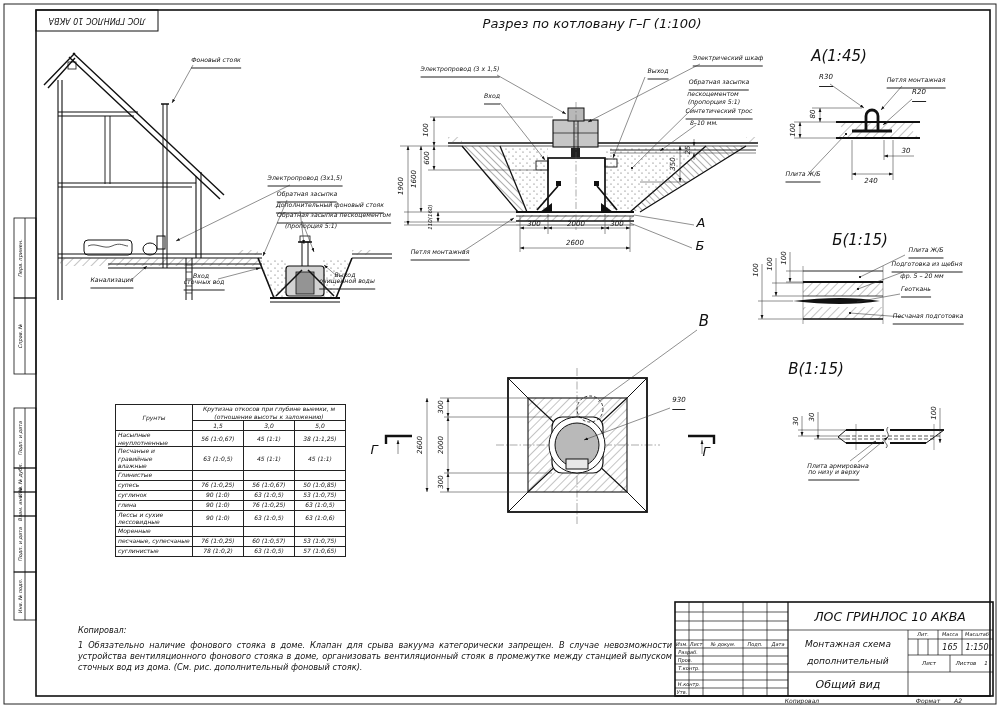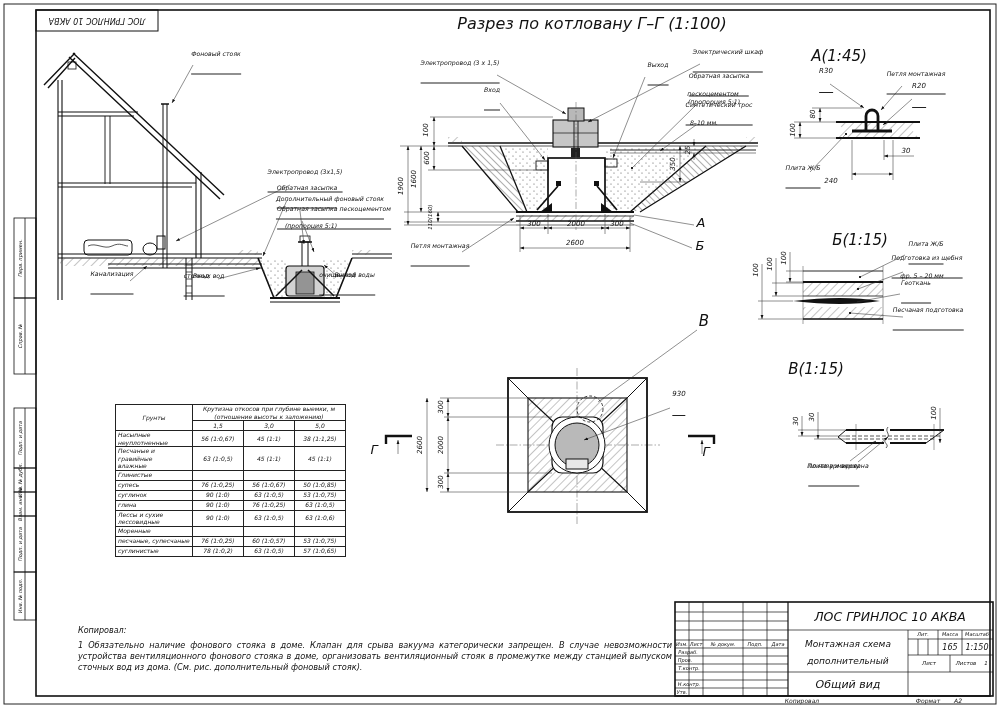--- a/index.html
+++ b/index.html
@@ -3,24 +3,24 @@
 <meta charset="utf-8">
 <style>
   html,body{margin:0;padding:0;background:#fff;}
   #sheet{position:relative;width:1000px;height:708px;background:#fff;overflow:hidden;
          font-family:"DejaVu Sans",sans-serif;}
   svg{position:absolute;left:0;top:0;}
   .lb{position:absolute;font:italic 6.2px "DejaVu Sans",sans-serif;color:#111;white-space:nowrap;z-index:3;}
   .c{transform:translate(-50%,-50%);}
   .v{transform:translate(-50%,-50%) rotate(-90deg);}
   .r180{transform:translate(-50%,-50%) rotate(180deg);}
-  .u{border-bottom:0.7px solid #222;padding-bottom:17px;}
+  .u{border-bottom:0.7px solid #222;padding-bottom:5px;}
   .f5{font-size:5px}.f55{font-size:5.5px}.f6{font-size:6px}.f7{font-size:7px}
   .f8{font-size:8px}.f9{font-size:9px}.f11{font-size:11px}.f12{font-size:12.5px}
-  .f13{font-size:13px}.f15{font-size:15px}.f18{font-size:16px}
+  .f13{font-size:13px}.f15{font-size:15px}.f18{font-size:13px}
   #soil{position:absolute;left:115px;top:404px;border-collapse:collapse;z-index:3;}
   #soil td{border:0.8px solid #222;font:italic 6px "DejaVu Sans",sans-serif;color:#111;
            padding:0 2px;line-height:1.25;height:9px;}
   #soil td.val{text-align:center;width:46px;}
   #soil td.lab{width:72px;}
   #notes-body{position:absolute;left:78px;top:640px;width:594px;z-index:3;
     font:italic 8.2px "DejaVu Sans",sans-serif;color:#111;text-align:justify;line-height:1.35;}
 </style>
 </head>
 <body>
@@ -320,21 +320,21 @@
 <div class="lb c f7" style="left:575px;top:243px">2600</div>
 <div class="lb c f13" style="left:701px;top:222px">А</div>
 <div class="lb c f13" style="left:700px;top:245px">Б</div>
 
 <div class="lb c f15" style="left:839px;top:56px">А(1:45)</div>
 <div class="lb c u f7" style="left:826px;top:80px">R30</div>
 <div class="lb c u" style="left:916px;top:82px">Петля монтажная</div>
 <div class="lb c u f7" style="left:919px;top:95px">R20</div>
 <div class="lb v f7" style="left:813px;top:114px">80</div>
 <div class="lb v f7" style="left:793px;top:130px">100</div>
-<div class="lb c f7" style="left:831px;top:181px">240</div>
+<div class="lb c f7" style="left:871px;top:181px">240</div>
 <div class="lb c f7" style="left:906px;top:151px">30</div>
 <div class="lb c u" style="left:803px;top:176px">Плита Ж/Б</div>
 
 <div class="lb c f15" style="left:860px;top:240px">Б(1:15)</div>
 <div class="lb v f7" style="left:784px;top:258px">100</div>
 <div class="lb v f7" style="left:770px;top:264px">100</div>
 <div class="lb v f7" style="left:756px;top:270px">100</div>
 <div class="lb c u" style="left:926px;top:252px">Плита Ж/Б</div>
 <div class="lb c u" style="left:927px;top:266px">Подготовка из щебня</div>
 <div class="lb c" style="left:922px;top:275px">фр. 5 – 20 мм</div>

